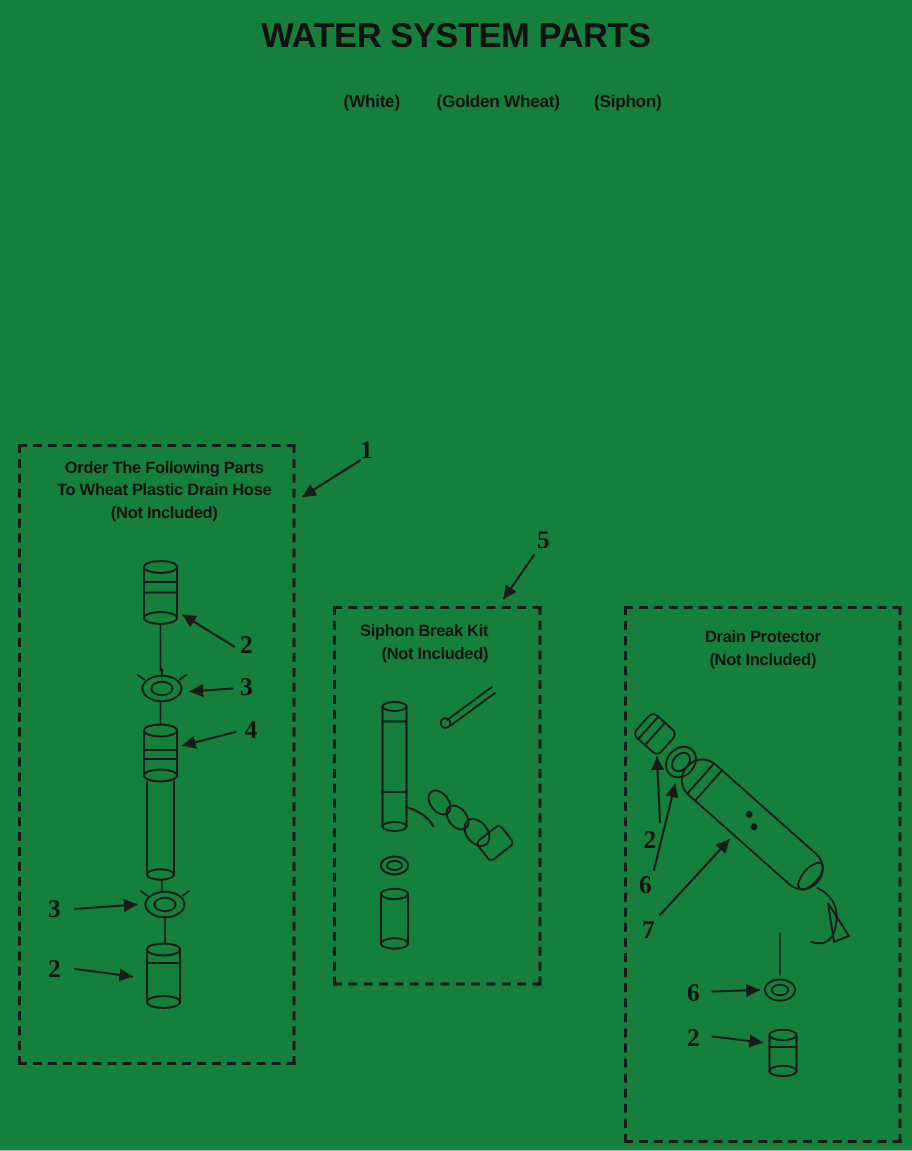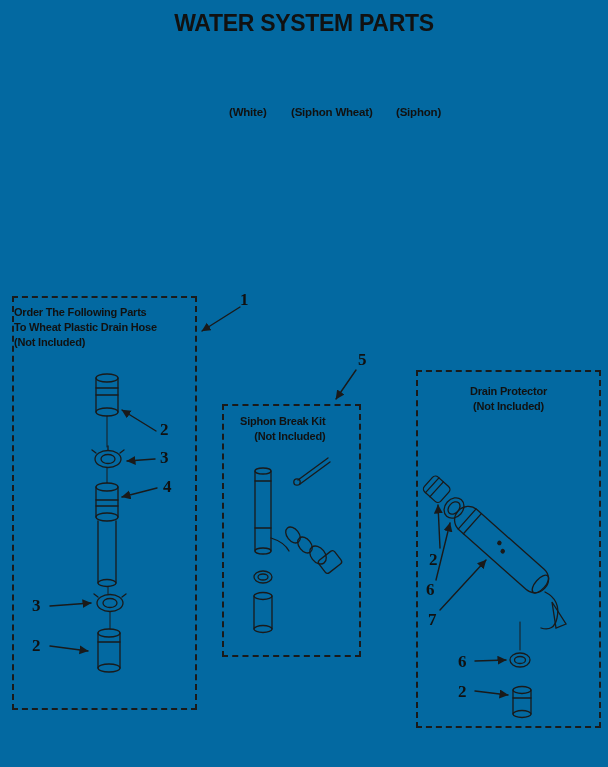--- a/index.html
+++ b/index.html
@@ -2,51 +2,51 @@
 <html><head>
 <meta charset="utf-8">
 <style>
   * { margin:0; padding:0; box-sizing:border-box; }
   html,body { background:#fff; }
   body {
     width:608px; height:767px;
     font-family:"Liberation Sans", sans-serif;
     color:#111;
   }
-  .page { position:relative; width:608px; height:767px; background:#0369a1; overflow:hidden; }
+  .page { position:relative; width:608px; height:767px; background:#15803d; overflow:hidden; }
 
   .title {
     position:absolute; top:10px; left:0; width:100%;
     text-align:center; font-size:23px; font-weight:700; letter-spacing:-0.3px;
   }
   .models {
     position:absolute; top:46px; left:0; width:100%;
     text-align:center; font-size:12.5px; font-weight:700; letter-spacing:-0.2px;
   }
   .finish {
-    position:absolute; top:62px; font-size:11.5px; font-weight:700; letter-spacing:-0.2px;margin-top:44px;
+    position:absolute; top:62px; font-size:11.5px; font-weight:700; letter-spacing:-0.2px;
   }
   .f1 { left:229px; }
   .f2 { left:291px; }
   .f3 { left:396px; }
 
   .pbox {
     position:absolute;
     border:2px dashed #1a1a1a;
     background:transparent;
   }
   .splice-box { left:12px;  top:296px; width:185px; height:414px; }
   .siphon-box { left:222px; top:404px; width:139px; height:253px; }
-  .drain-box  { left:416px; top:370px; width:185px; height:358px; }
+  .drain-box  { left:416px; top:404px; width:185px; height:358px; }
 
   .box-label {
     position:absolute;
     font-weight:700; font-size:11px; line-height:1.35; letter-spacing:-0.2px;
   }
-  .splice-label { left:0; top:7px; text-align:left; }
+  .splice-label { left:24px; top:7px; text-align:center; }
   .siphon-label { left:16px; top:8px; text-align:right; }
   .drain-label  { left:0; top:12px; width:100%; text-align:center; }
 
   .art {
     position:absolute; left:0; top:0;
     pointer-events:none;
   }
 
   .callout {
     position:absolute;
@@ -55,21 +55,21 @@
     color:#111;
   }
 </style>
 </head>
 <body>
 
 <div class="page">
 
   <div class="title">WATER SYSTEM PARTS</div>
   <span class="finish f1">(White)</span>
-  <span class="finish f2">(Siphon Wheat)</span>
+  <span class="finish f2">(Golden Wheat)</span>
   <span class="finish f3">(Siphon)</span>
 
   <div class="pbox splice-box">
     <div class="box-label splice-label">
       <div>Order The Following Parts</div>
       <div>To Wheat Plastic Drain Hose</div>
       <div>(Not Included)</div>
     </div>
   </div>
 

